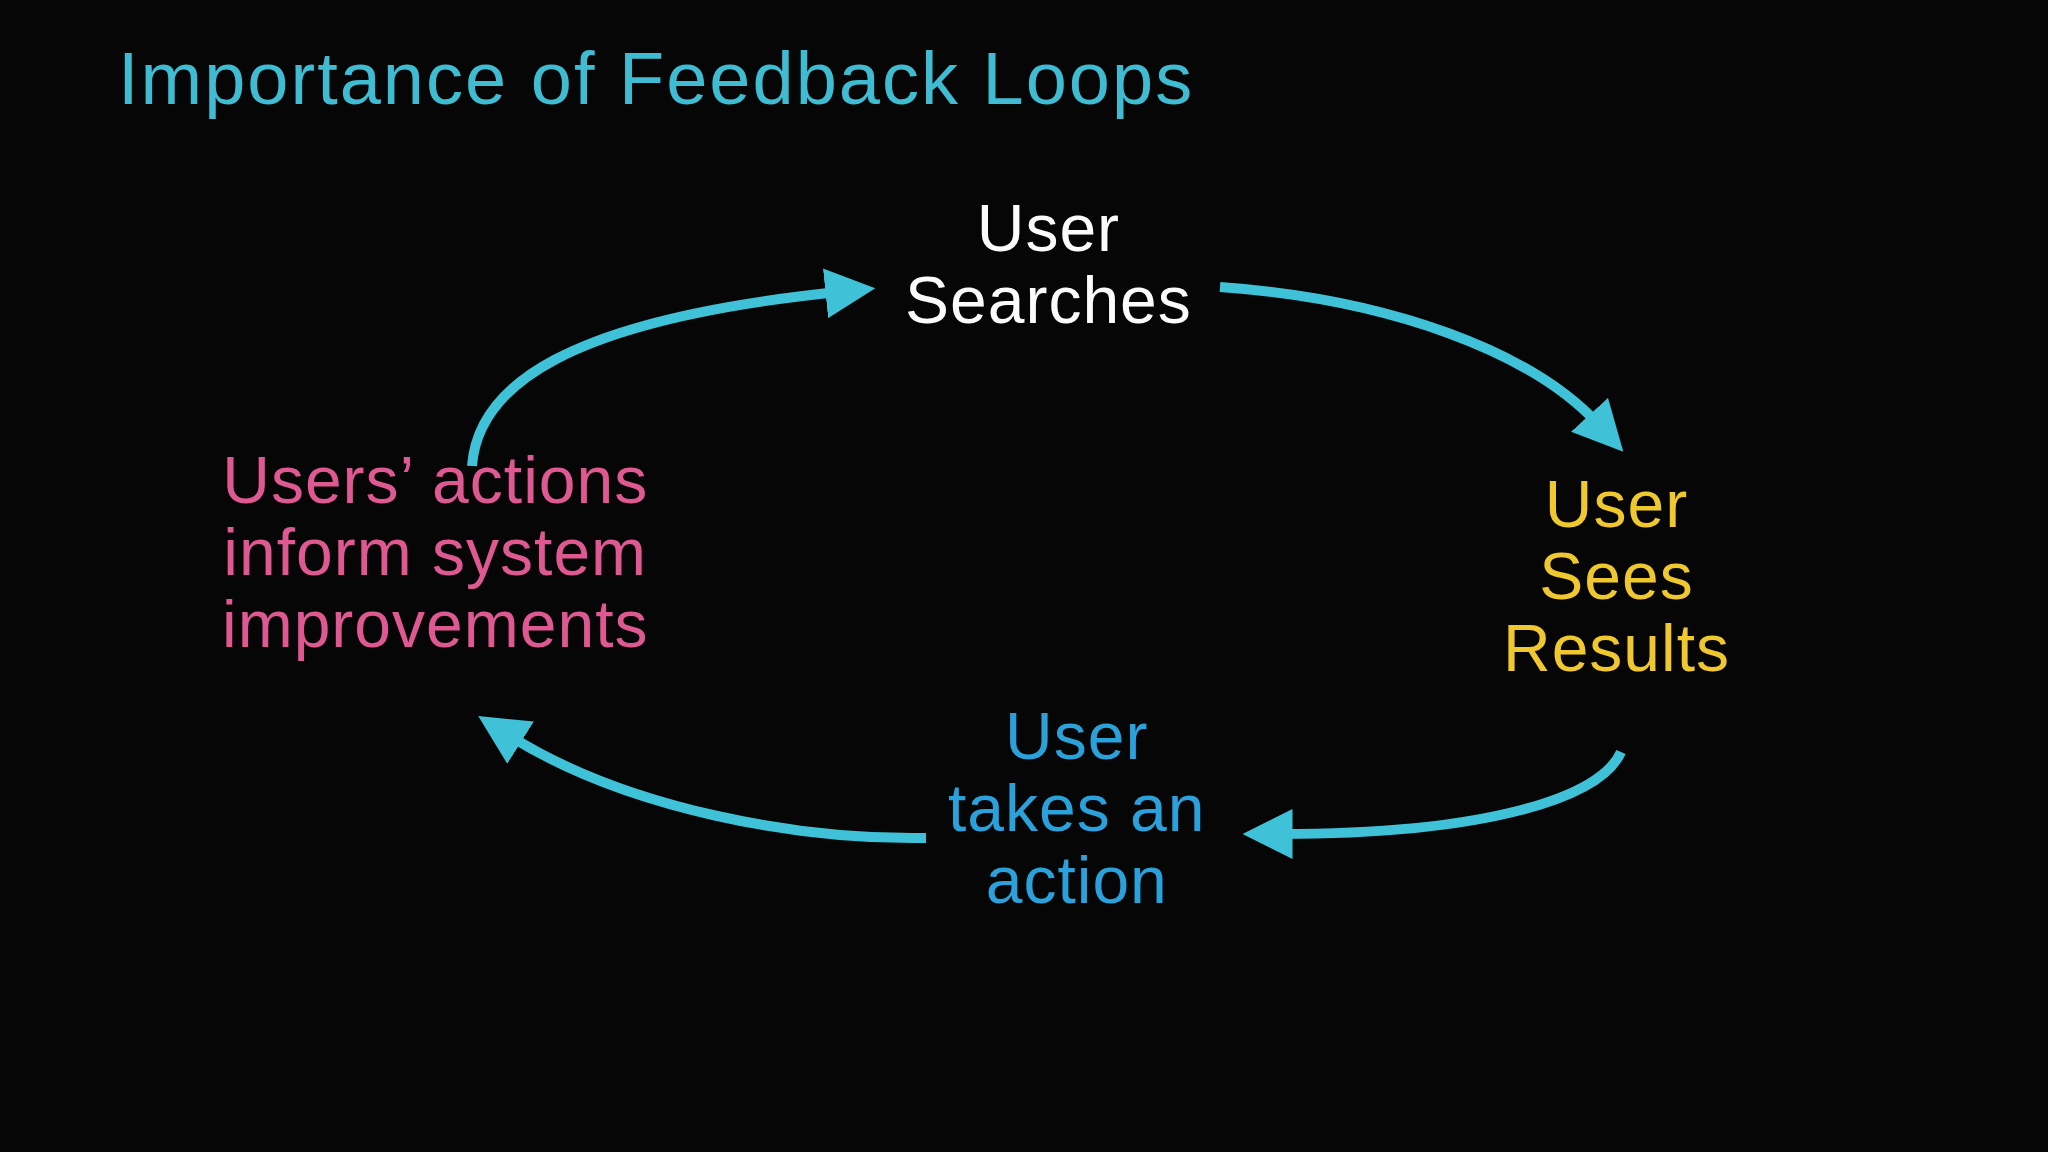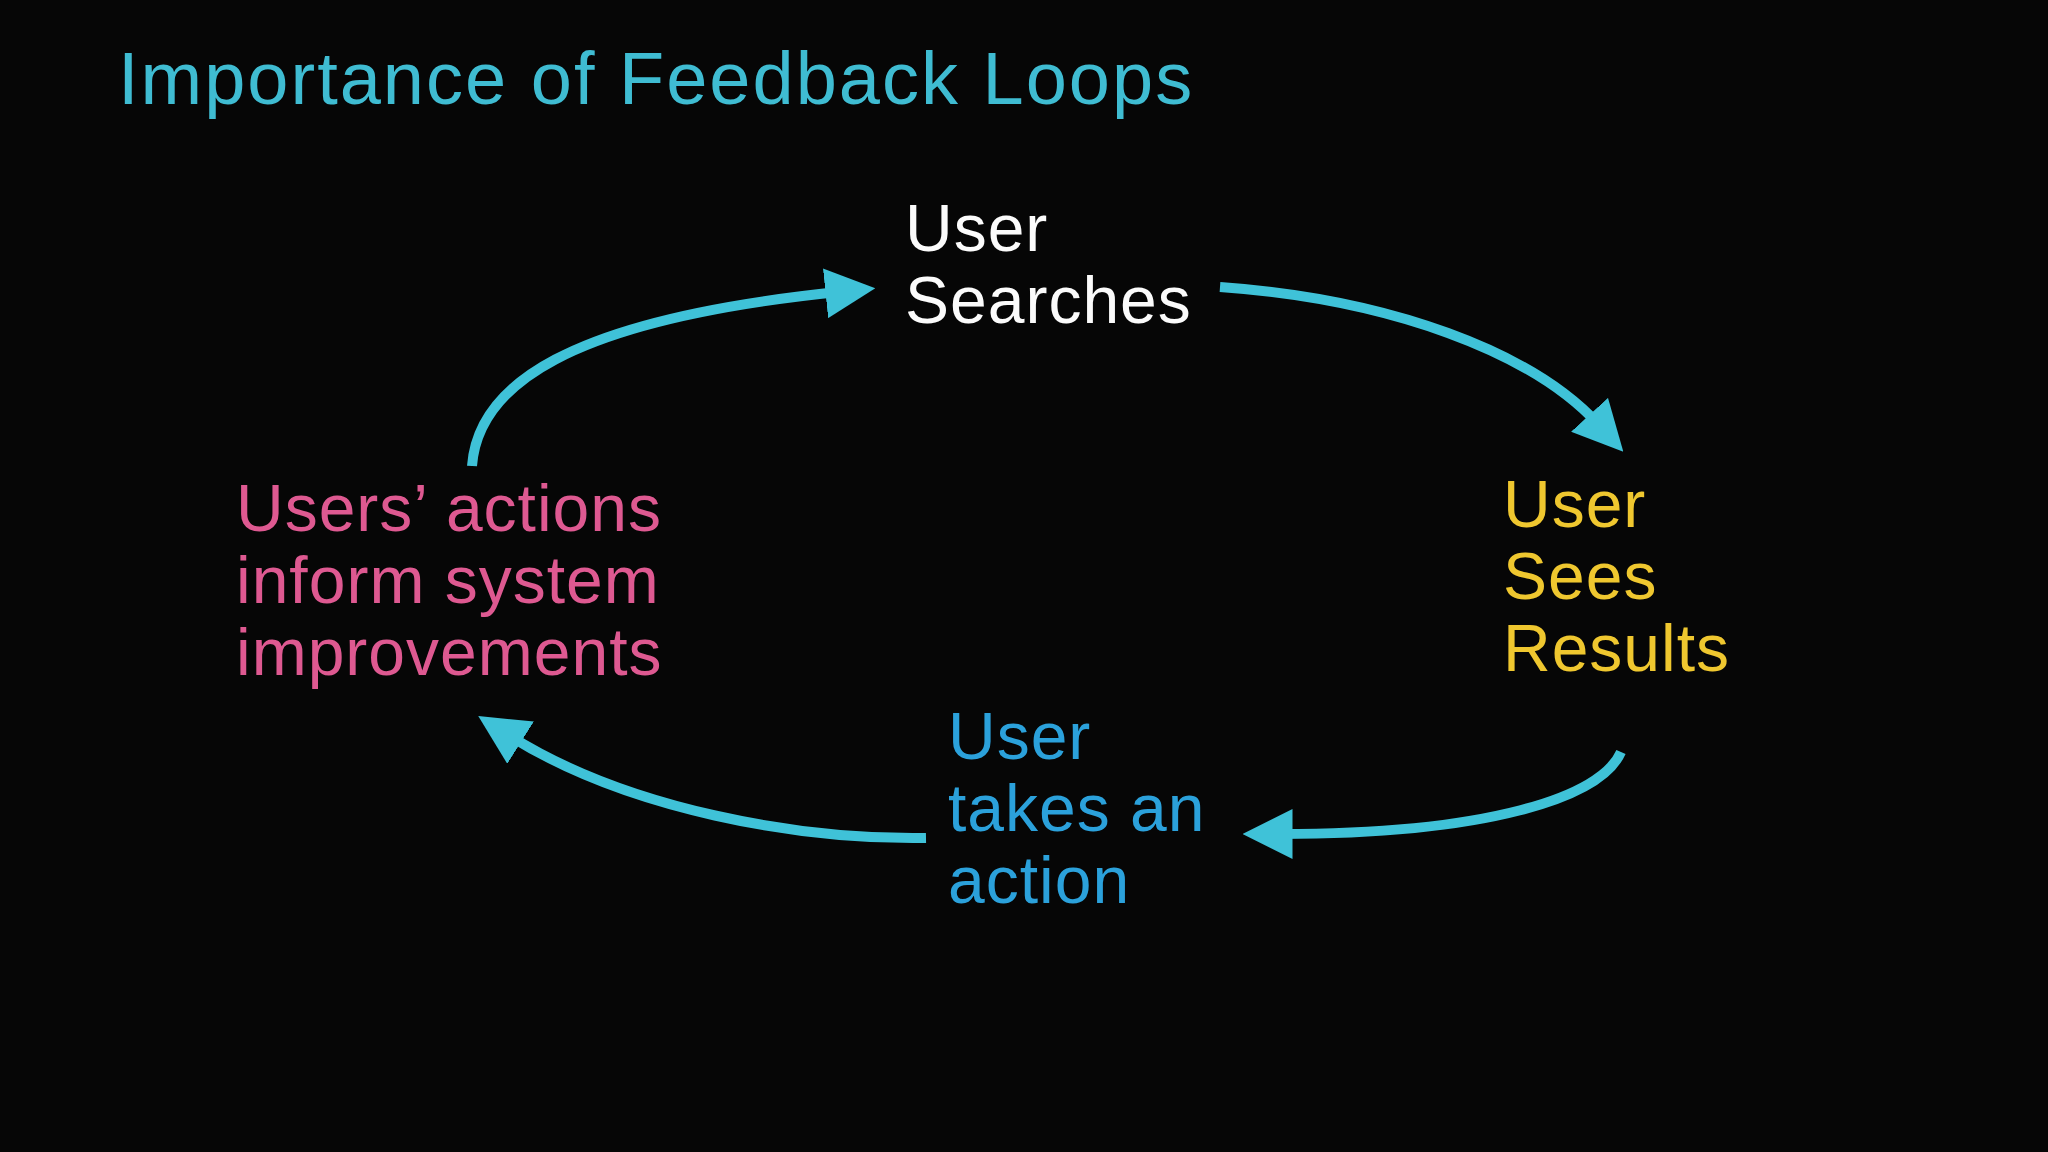--- a/index.html
+++ b/index.html
@@ -6,41 +6,42 @@
     margin: 0;
     padding: 0;
     background: #000;
   }
   .stage {
     position: relative;
     width: 2048px;
     height: 1152px;
     overflow: hidden;
     font-family: "Liberation Sans", "DejaVu Sans", sans-serif;
+    text-align: center;
   }
   .slide-title {
     position: absolute;
     left: 118px;
     top: 36px;
     font-size: 74px;
     font-weight: 400;
     letter-spacing: 2px;
     white-space: nowrap;
   }
   .node {
     position: absolute;
     font-size: 66px;
     font-weight: 400;
     line-height: 72px;
     letter-spacing: 1px;
     white-space: pre-line;
   }
   .node-user-searches   { left: 905px;  top: 192px; }
   .node-user-sees-results { left: 1503px; top: 468px; }
-  .node-actions-inform  { left: 236px;  top: 444px; margin-top: 28px; }
+  .node-actions-inform  { left: 222px;  top: 444px; }
   .node-user-takes-action { left: 948px;  top: 700px; }
   svg.loop {
     position: absolute;
     left: 0;
     top: 0;
     width: 2048px;
     height: 1152px;
   }
   svg.loop path.arc {
     fill: none;

